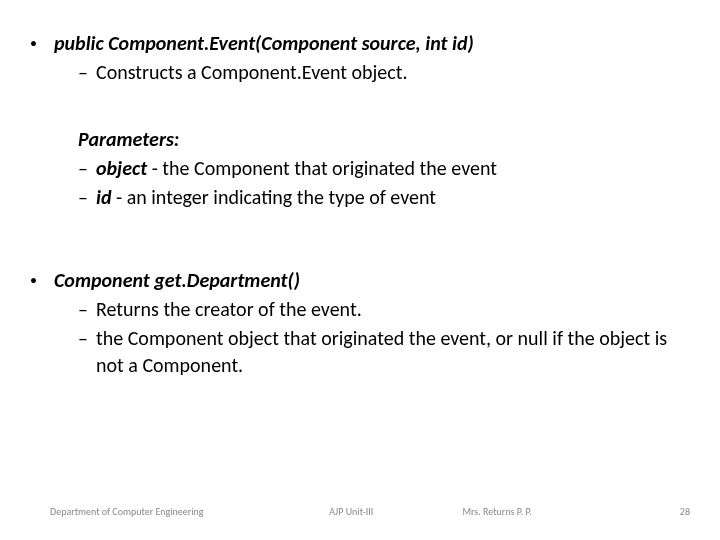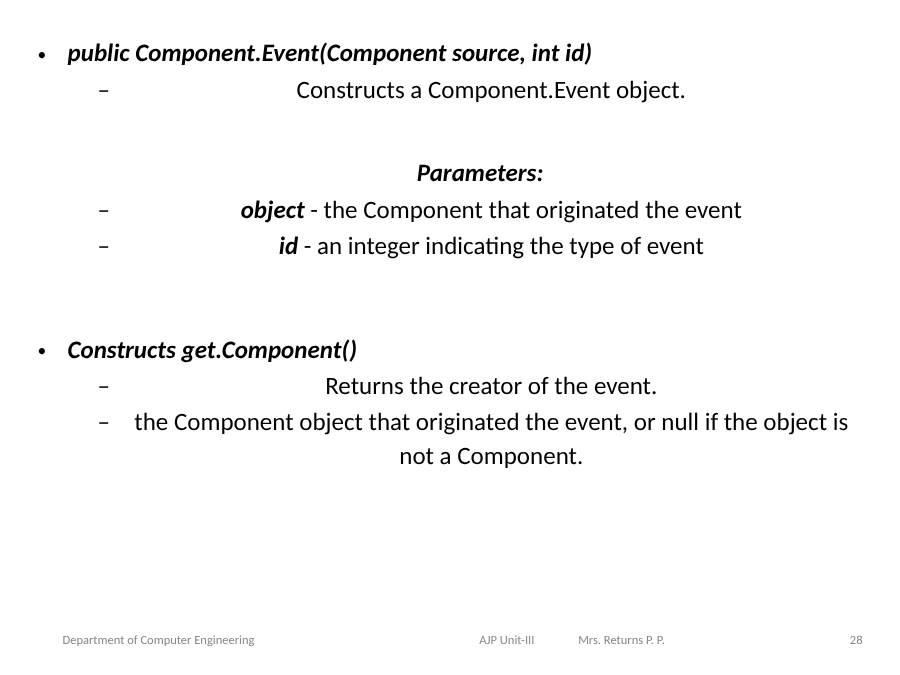--- a/index.html
+++ b/index.html
@@ -44,21 +44,20 @@
     .sub-line {
       display: flex;
       margin-bottom: 2px;
     }
     .dash {
       width: 18px;
       flex-shrink: 0;
     }
     .sub-text {
       flex: 1;
-      text-align: center;
     }
     .param-label {
       margin-left: 0;
       margin-top: 40px;
     }
     .footer {
       position: absolute;
       bottom: 22px;
       left: 0;
       width: 720px;
@@ -68,21 +67,21 @@
       color: #888888;
       padding: 0 30px 0 50px;
       gap: 35px;
     }
     .footer-left {
       width: 160px;
       line-height: 1.2;
     }
     .footer-center {
       flex: 1;
-      text-align: right;
+      text-align: center;
       padding-left: 30px;
     }
     .footer-center2 {
       flex: 1;
       text-align: left;
     }
     .footer-right {
       width: 40px;
       text-align: right;
     }
@@ -115,21 +114,21 @@
     <div class="sub-line">
       <div class="dash">–</div>
       <div class="sub-text"><span class="bold">id</span><span> - an integer indicating the type of event</span></div>
     </div>
   </div>
 
   <div class="spacer"></div>
 
   <div class="bullet-main">
     <div class="bullet-dot">•</div>
-    <div class="bullet-text bold">Constructs  get.Component()</div>
+    <div class="bullet-text bold">Component  get.Department()</div>
   </div>
 
   <div class="sub-block">
     <div class="sub-line">
       <div class="dash">–</div>
       <div class="sub-text">Returns the creator of the event.</div>
     </div>
     <div class="sub-line">
       <div class="dash">–</div>
       <div class="sub-text">the Component object that originated the event, or null if the object is not a Component.</div>

